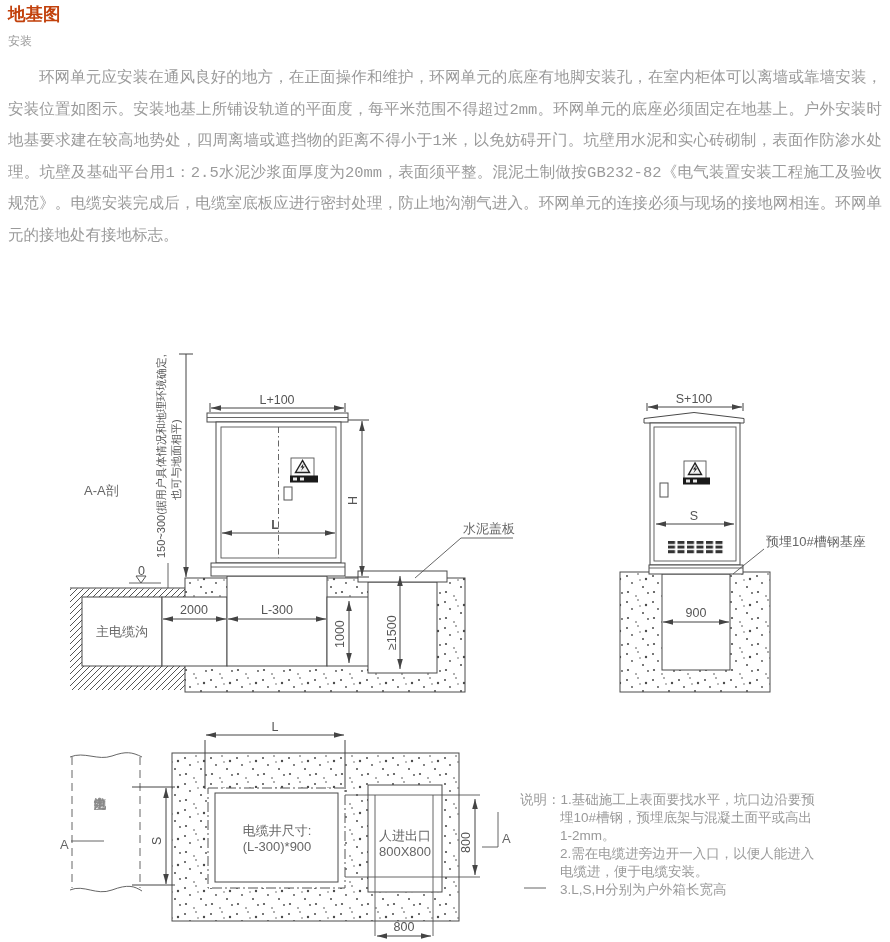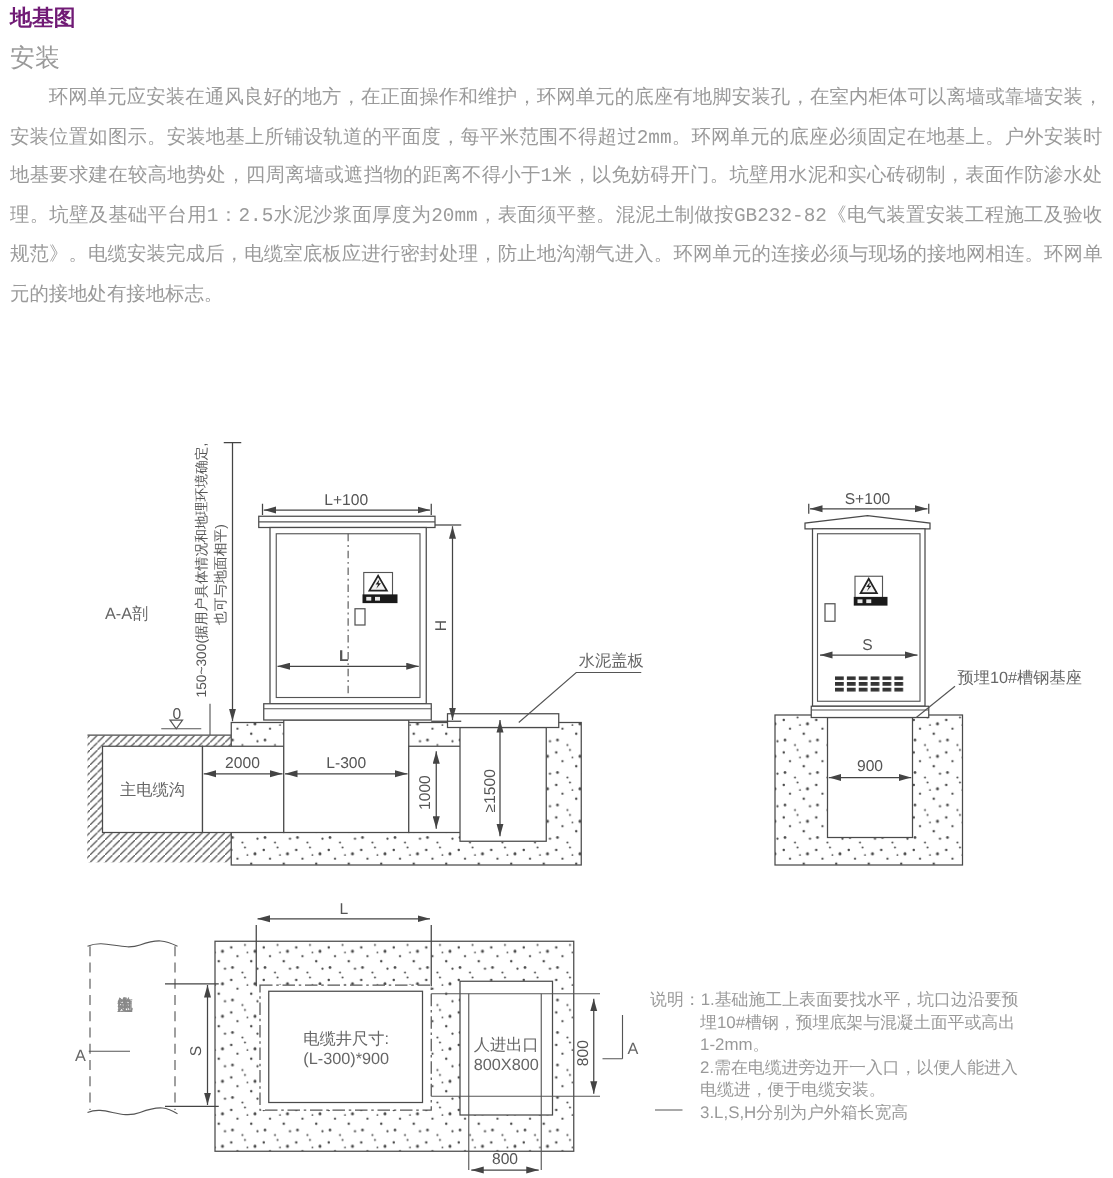--- a/index.html
+++ b/index.html
@@ -1,22 +1,22 @@
 <!DOCTYPE html>
 <html><head>
 <meta charset="utf-8">
 <style>
   html,body{margin:0;padding:0;}
   body{
     width:890px;height:942px;background:#ffffff;position:relative;overflow:hidden;
     font-family:"Liberation Sans","DejaVu Sans",sans-serif;
   }
   .abs{position:absolute;}
-  #doc-title{left:8px;top:2px;font-size:17.5px;font-weight:bold;color:#701a75;}
-  #doc-subtitle{left:8px;top:33px;font-size:20px;color:#9a9a9a;}
+  #doc-title{left:8px;top:2px;font-size:17.5px;font-weight:bold;color:#c2410c;}
+  #doc-subtitle{left:8px;top:33px;font-size:12px;color:#9a9a9a;}
   #doc-paragraph{
     left:8px;top:63px;width:874px;font-size:15.5px;line-height:31.5px;color:#9a9a9a;
     text-align:justify;text-indent:2em;margin:0;font-family:Liberation Mono, monospace;
   }
   #diagram-svg{left:0;top:340px;}
   svg text{font-family:"Liberation Sans","DejaVu Sans",sans-serif;fill:#555;}
   .dim-t{font-size:12.5px;}
   .lbl-t{font-size:13px;fill:#666;}
   .small-t{font-size:11px;}
   .bold{font-weight:bold;}

